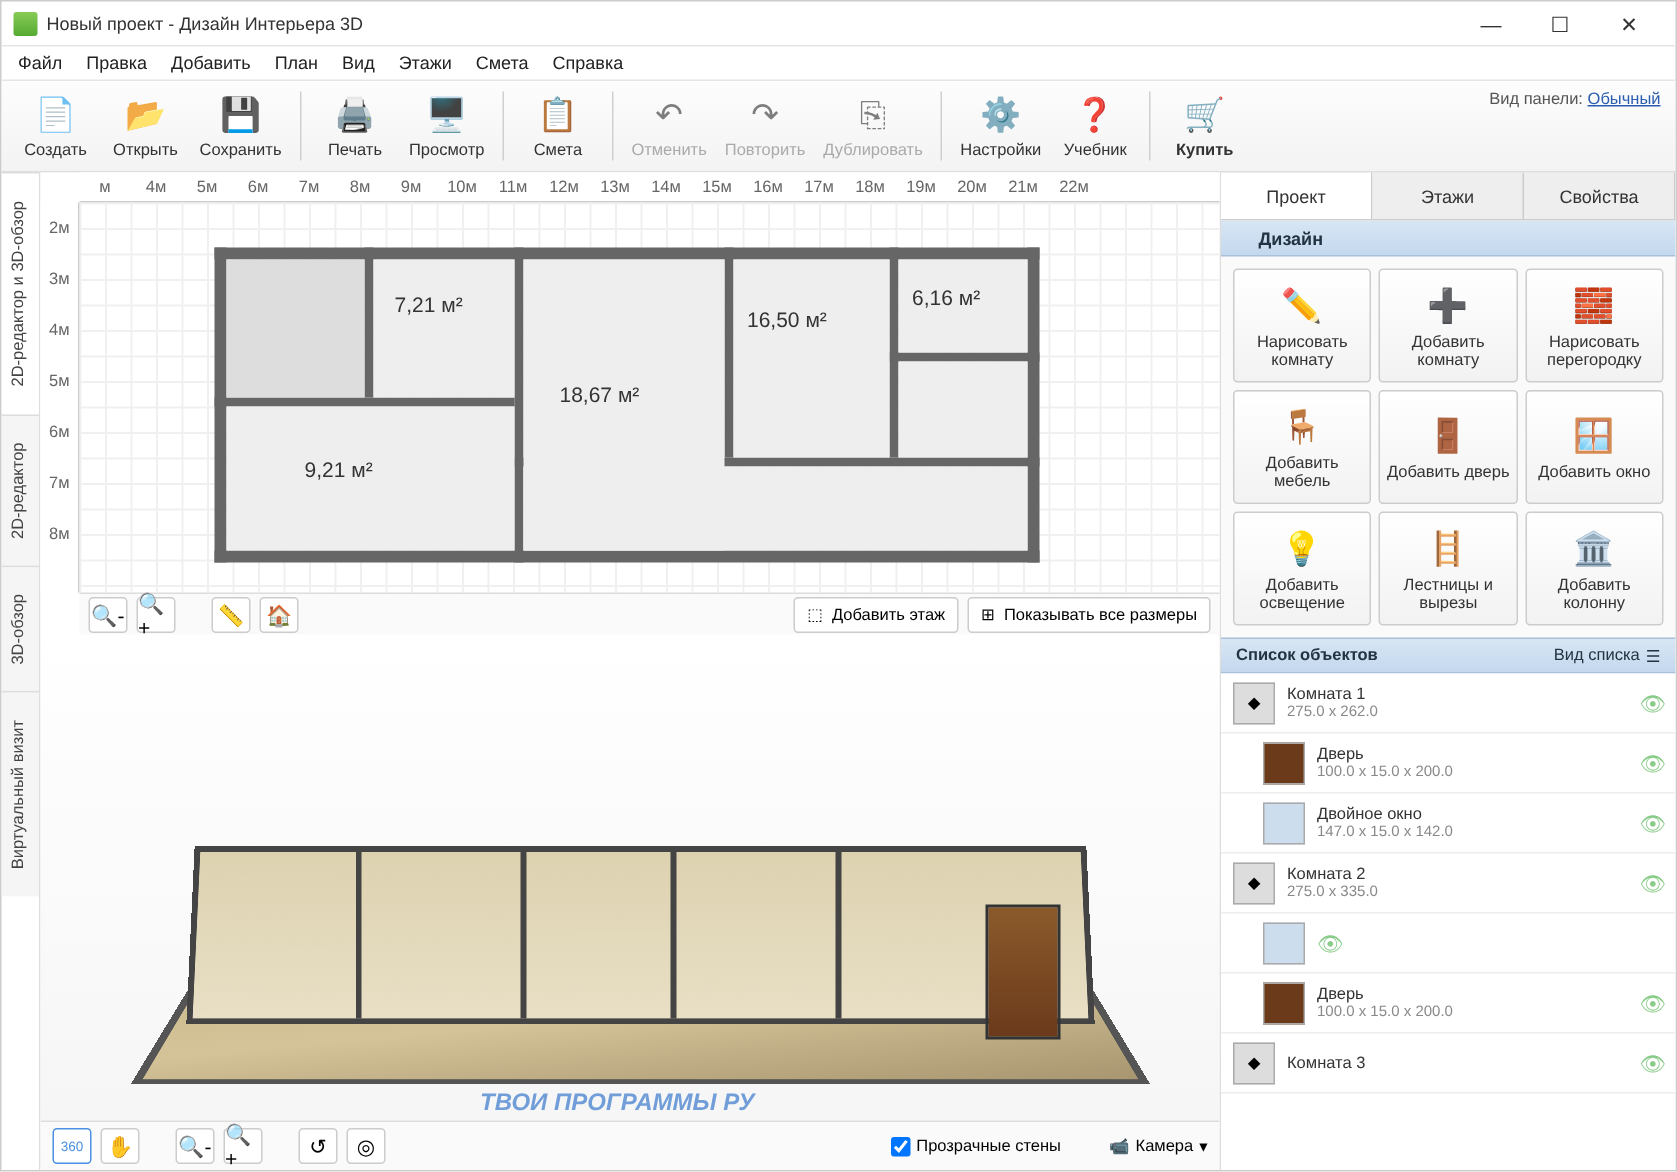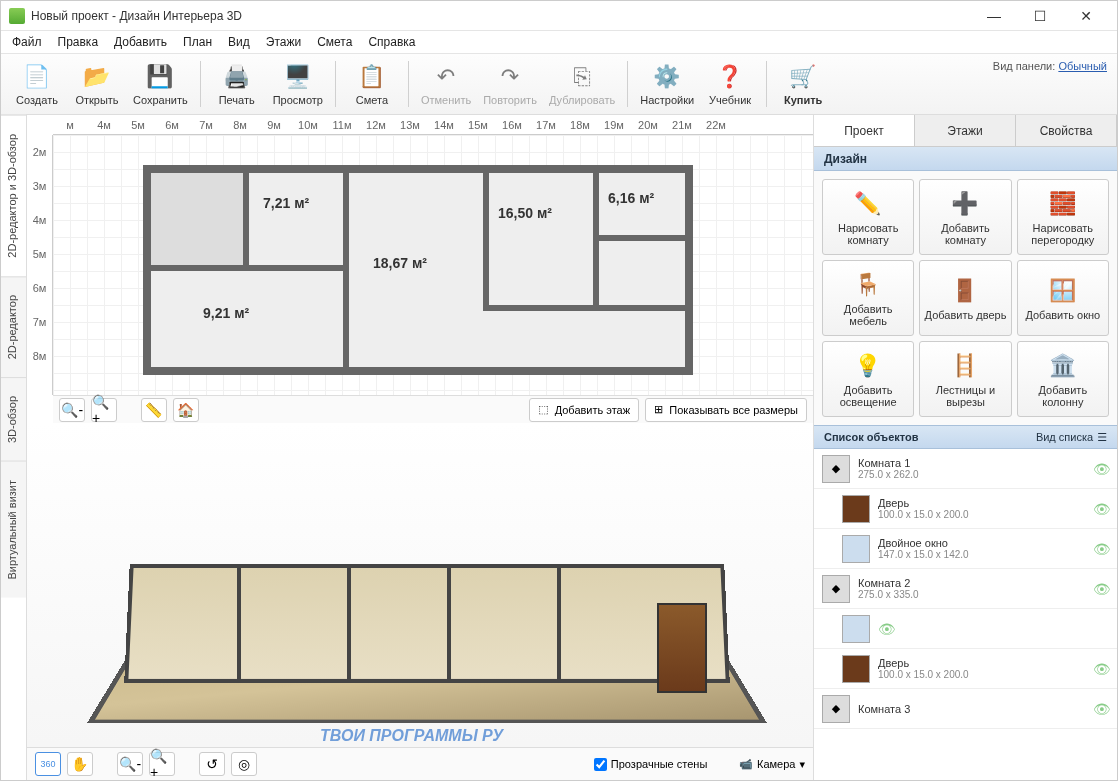--- a/index.html
+++ b/index.html
@@ -23,37 +23,37 @@
 .mainrow{display:flex;height:665px;}
 .vtabs{width:26px;display:flex;flex-direction:column;border-right:1px solid #ddd;}
 .vtab{flex:0 0 auto;writing-mode:vertical-rl;transform:rotate(180deg);padding:18px 5px;text-align:center;border-bottom:1px solid #ddd;background:#f5f5f5;font-size:11px;color:#444;}
 .vtab.active{background:#fff;font-weight:500;}
 .center{flex:1;display:flex;flex-direction:column;position:relative;}
 .plan2d{height:308px;position:relative;background:#fff;}
 .ruler-h{position:absolute;top:0;left:26px;right:0;height:20px;background:#fff;border-bottom:1px solid #ccc;display:flex;align-items:center;font-size:9px;color:#666;overflow:hidden;}
 .ruler-h span{flex:0 0 34px;text-align:center;}
 .ruler-v{position:absolute;top:20px;left:0;width:26px;bottom:28px;background:#fff;border-right:1px solid #ccc;display:flex;flex-direction:column;font-size:9px;color:#666;overflow:hidden;}
 .ruler-v span{flex:0 0 34px;display:flex;align-items:center;justify-content:center;}
-.canvas2d{position:absolute;top:20px;left:26px;right:0;bottom:28px;background-image:linear-gradient(#f0f0f0 1px,transparent 1px),linear-gradient(90deg,#f0f0f0 1px,transparent 1px);background-size:17px 17px;font-weight:bold;}
+.canvas2d{position:absolute;top:20px;left:26px;right:0;bottom:28px;background-image:linear-gradient(#f0f0f0 1px,transparent 1px),linear-gradient(90deg,#f0f0f0 1px,transparent 1px);background-size:17px 17px;}
 .floorplan{position:absolute;top:30px;left:90px;width:550px;height:210px;}
 .wall{position:absolute;background:#666;}
 .roomlabel{position:absolute;font-size:14px;color:#333;}
 .controls2d{position:absolute;bottom:0;left:26px;right:0;height:28px;display:flex;align-items:center;padding:0 6px;gap:6px;background:#fafafa;border-top:1px solid #ddd;}
 .smbtn{width:26px;height:24px;border:1px solid #ccc;border-radius:3px;display:flex;align-items:center;justify-content:center;background:#fff;font-size:14px;}
 .spacer{flex:1;}
 .medbtn{height:24px;border:1px solid #ccc;border-radius:3px;display:flex;align-items:center;padding:0 8px;gap:6px;background:#fff;}
 .plan3d{flex:1;background:linear-gradient(#fff,#f5f5f5);position:relative;overflow:hidden;}
 .render3d{position:absolute;top:10px;left:60px;width:680px;height:290px;}
 .floor3d{position:absolute;bottom:0;left:0;width:100%;height:180px;background:linear-gradient(170deg,#c9b88a 0%,#d4c398 50%,#a89670 100%);transform:perspective(800px) rotateX(55deg);transform-origin:center bottom;border:6px solid #555;}
 .controls3d{position:absolute;bottom:0;left:0;right:0;height:30px;display:flex;align-items:center;padding:16px 8px;gap:6px;background:#fafafa;border-top:1px solid #ddd;}
 .right{width:304px;border-left:1px solid #ddd;display:flex;flex-direction:column;background:#fafafa;}
 .rtabs{height:32px;display:flex;border-bottom:1px solid #ccc;}
 .rtab{flex:1;display:flex;align-items:center;justify-content:center;background:#eee;border-right:1px solid #ccc;font-size:12px;color:#333;}
 .rtab.active{background:#fff;}
-.secthead{height:24px;background:linear-gradient(#d8e6f4,#c4d8ee);border-bottom:1px solid #a8c0da;display:flex;align-items:center;padding:0 10px;font-weight:bold;color:#234;font-size:12px;}
+.secthead{height:24px;background:linear-gradient(#d8e6f4,#c4d8ee);border-bottom:1px solid #a8c0da;display:flex;align-items:center;padding:0 25px;font-weight:bold;color:#234;font-size:12px;}
 .designgrid{display:grid;grid-template-columns:repeat(3,1fr);gap:5px;padding:8px;}
 .dgbtn{height:76px;border:1px solid #ccc;border-radius:3px;background:linear-gradient(#fff,#f2f2f2);display:flex;flex-direction:column;align-items:center;justify-content:center;gap:3px;font-size:10px;color:#333;text-align:center;padding:4px;}
 .dgbtn .ic2{width:30px;height:30px;display:flex;align-items:center;justify-content:center;font-size:22px;}
 .objhead{height:24px;background:linear-gradient(#d8e6f4,#c4d8ee);display:flex;align-items:center;padding:0 10px;font-weight:bold;color:#234;font-size:12px;border-top:1px solid #a8c0da;border-bottom:1px solid #a8c0da;}
 .objhead .r{margin-left:auto;font-weight:normal;font-size:11px;display:flex;align-items:center;gap:4px;text-align:center;}
 .objlist{flex:1;overflow-y:auto;background:#fff;}
 .objitem{height:40px;display:flex;align-items:center;padding:0 8px;border-bottom:1px solid #eee;gap:8px;}
 .objitem .thumb{width:28px;height:28px;background:#ddd;border:1px solid #aaa;display:flex;align-items:center;justify-content:center;}
 .objitem .info{flex:1;display:flex;flex-direction:column;}
 .objitem .name{font-size:11px;color:#333;}

